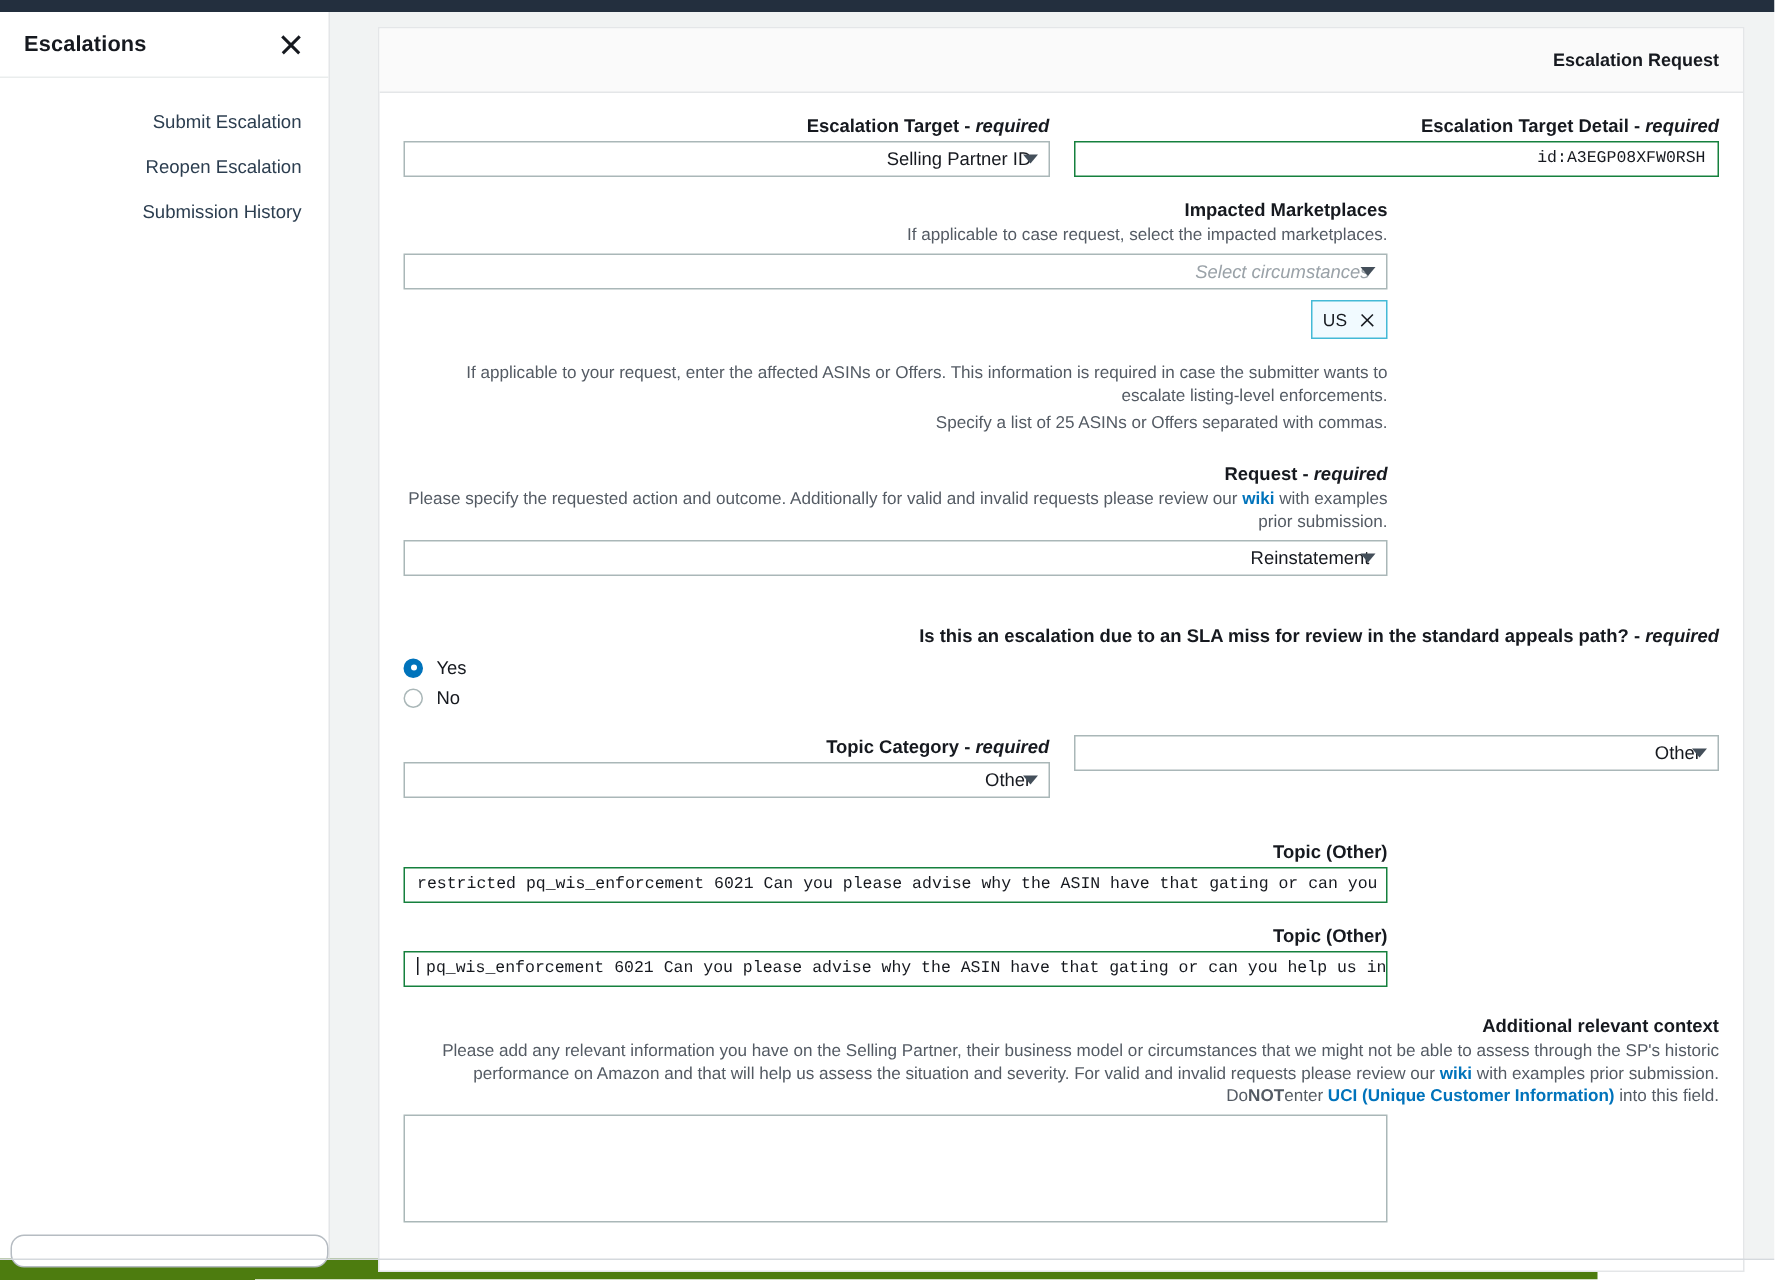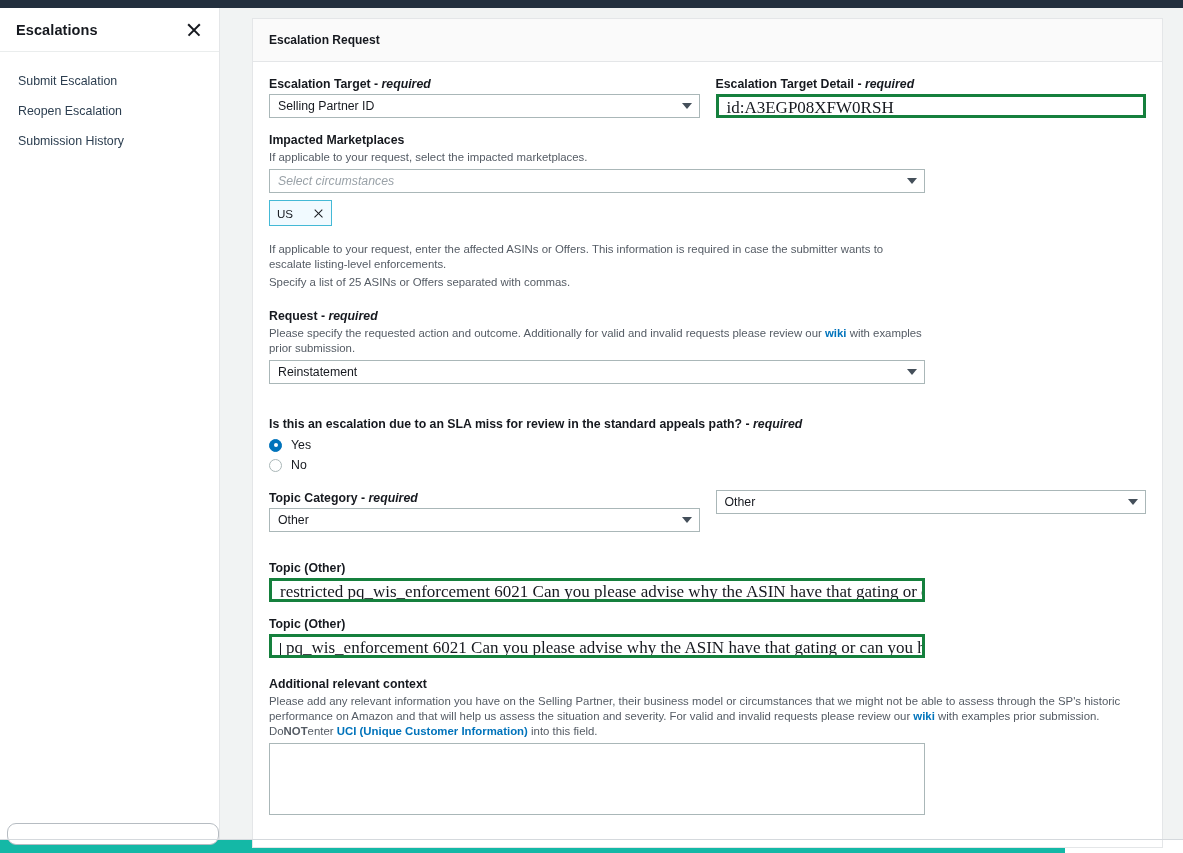--- a/index.html
+++ b/index.html
@@ -5,21 +5,21 @@
   * { box-sizing: border-box; }
   html, body {
     margin: 0; padding: 0;
     width: 1183px; height: 853px;
     background: #ffffff;
     font-family: "Liberation Sans", sans-serif;
     font-size: 12px;
     color: #16191f;
     overflow: hidden;
   }
-  #root { position: relative; width: 1065px; height: 853px; background:#14b8a6; }
+  #root { position: relative; width: 1065px; height: 853px; background:#4d7c0f;text-align:right; }
 
   
   .topbar {
     position: absolute; top: 0; left: 0; width: 1183px; height: 8px;
     background: #232f3e;
   }
 
   
   .left-panel {
     position: absolute; top: 8px; left: 0; width: 220px; height: 831px;
@@ -96,40 +96,40 @@
   .fhint { font-size: 11.4px; color: #545b64; margin-top: 4px; display:block; }
 
   
   .select-wrap { position: relative; }
   .select-box {
     width: 100%; height: 24px;
     border: 1px solid #aab7b8;
     background: #ffffff;
     font-size: 12.3px;
     color: #16191f;
-    padding: 0 32px 0 8px;
+    padding: 0 11px 0 8px;
     line-height: 22px;
     cursor: pointer;
     white-space: nowrap; overflow: hidden; text-overflow: ellipsis;
   }
   .select-box.placeholder { color: #9aa2a8; font-style: italic; }
   .caret {
     position: absolute; right: 8px; top: 50%; transform: translateY(-50%);
     width: 0; height: 0;
     border-left: 5px solid transparent;
     border-right: 5px solid transparent;
     border-top: 6px solid #444f5a;
     pointer-events: none;
   }
   .text-input {
     width: 100%; height: 24px;
-    border: 3px solid #15803d;
-    background: #ffffff;
-    font-family: Liberation Serif, serif;
-    font-size: 17px;
+    border: 1px solid #15803d;
+    background: #ffffff;
+    font-family: Liberation Mono, monospace;
+    font-size: 11px;
     color: #16191f;
     padding: 0 8px;
     line-height: 22px;
     white-space: nowrap; overflow: hidden; text-overflow: clip;
   }
   .text-input.caretted::before {
     content:""; display:inline-block; width:1px; height:12px;
     background:#16191f; vertical-align:-2px; margin-right:5px;
   }
   .textarea {
@@ -148,21 +148,21 @@
   .resize-grip {
     position: absolute; right: 2px; bottom: 2px; width: 11px; height: 11px;
     background:
       linear-gradient(135deg, transparent 0 44%, #9aa2a8 44% 52%, transparent 52% 100%),
       linear-gradient(135deg, transparent 0 68%, #9aa2a8 68% 76%, transparent 76% 100%);
     cursor: nwse-resize;
   }
 
   
   .chip {
-    display: inline-flex; align-items: center; gap: 20px;
+    display: inline-flex; align-items: center; gap: 8px;
     border: 1px solid #44b9d6;
     background: #f1faff;
     height: 21px;
     padding: 12px 7px;
     font-size: 11.6px;
     color: #16191f;
     margin-top: 7px;
     cursor: default;
   }
   .chip-x {
@@ -240,21 +240,21 @@
           <div class="col">
             <div class="field">
               <span class="flabel"><span>Escalation Target Detail - </span><i class="req">required</i></span>
               <div class="text-input">id:A3EGP08XFW0RSH</div>
             </div>
           </div>
         </div>
 
         <div class="field" style="width:656px;">
           <span class="flabel">Impacted Marketplaces</span>
-          <span class="fdesc">If applicable to your request, select the impacted marketplaces.</span>
+          <span class="fdesc">If applicable to case request, select the impacted marketplaces.</span>
           <div class="select-wrap">
             <div class="select-box placeholder">Select circumstances</div>
             <span class="caret"></span>
           </div>
           <div class="chip">
             <span>US</span>
             <span class="chip-x"></span>
           </div>
         </div>
 

